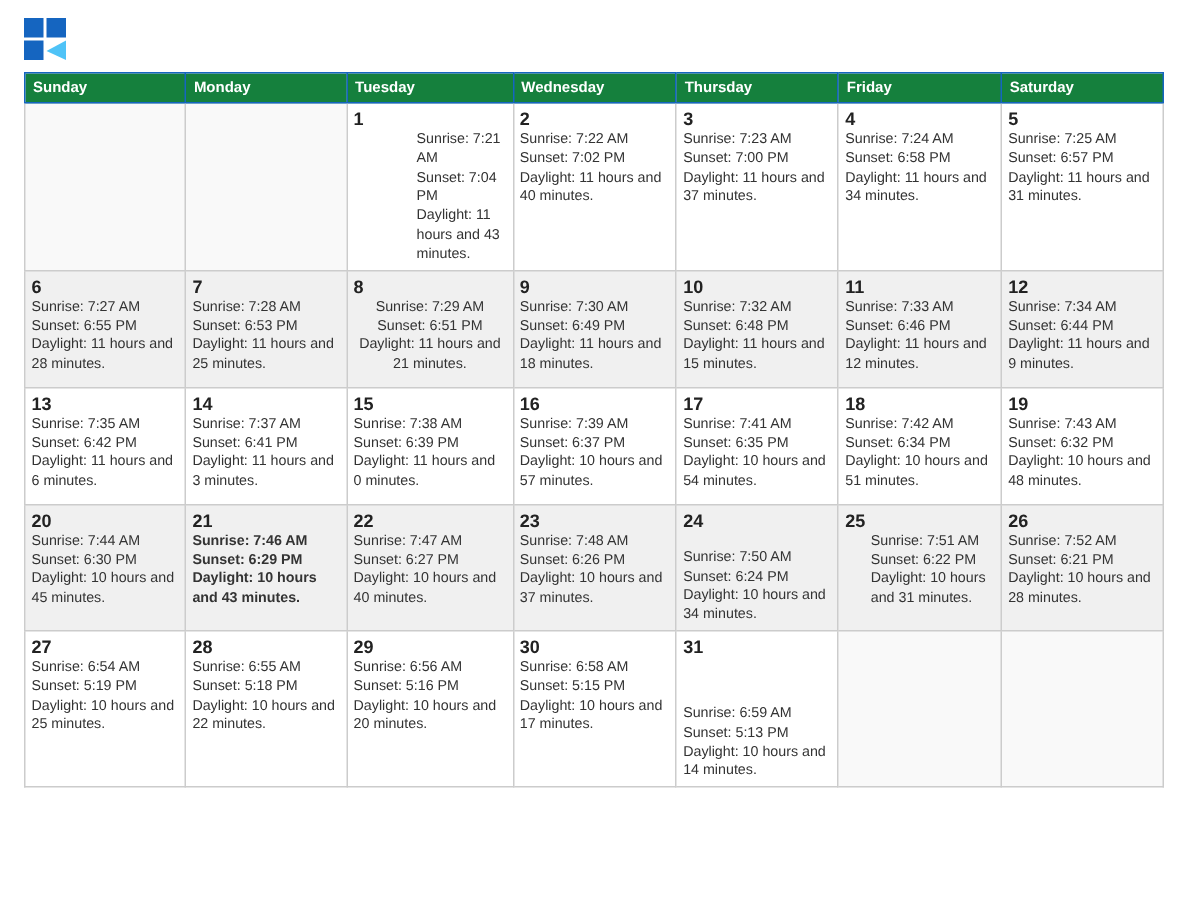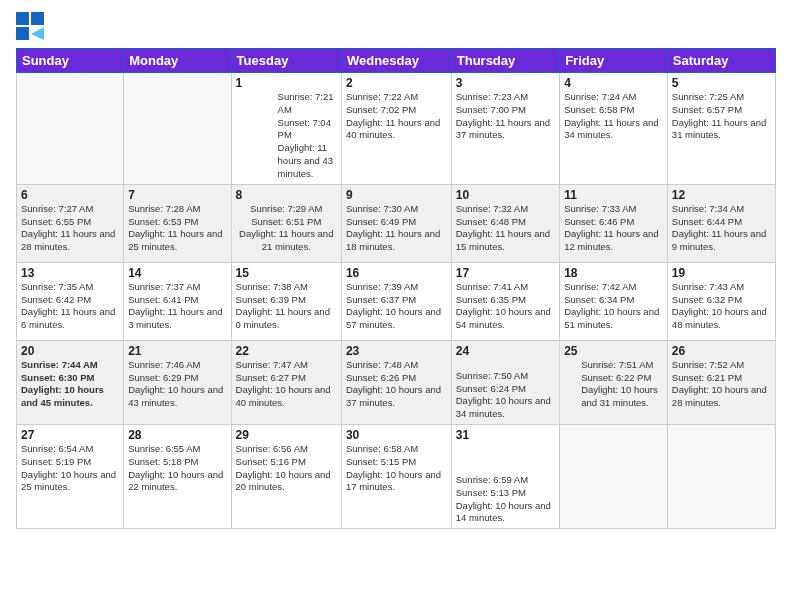--- a/index.html
+++ b/index.html
@@ -41,25 +41,25 @@
     .location-title {
       font-size: 15px;
       color: #444;
     }
     .calendar {
       width: 100%;
       border-collapse: collapse;
       font-size: 10.5px;
     }
     .calendar th {
-      background: #6d28d9;
+      background: #15803d;
       color: #fff;
       padding: 4px 5px;
       text-align: left;
-      font-size: 13px;
+      font-size: 10px;
       font-weight: bold;
       border: 1px solid #1565c0;
     }
     .calendar td {
       border: 1px solid #ccc;
       vertical-align: top;
       padding: 3px 4px;
       width: 113px;
       height: 78px;
       background: #fff;
@@ -237,27 +237,27 @@
           <td>
             <span class="day-number">19</span>
             <div class="day-info" style="white-space: pre-line;">Sunrise: 7:43 AM
 Sunset: 6:32 PM
 Daylight: 10 hours and 48 minutes.</div>
           </td>
         </tr>
         <tr class="row-shaded">
           <td>
             <span class="day-number">20</span>
-            <div class="day-info" style="white-space: pre-line; font-weight: bold;">Sunrise: 7:44 AM
+            <div class="day-info" style="white-space: pre-line;">Sunrise: 7:44 AM
 Sunset: 6:30 PM
 Daylight: 10 hours and 45 minutes.</div>
           </td>
           <td>
             <span class="day-number">21</span>
-            <div class="day-info" style="white-space: pre-line;">Sunrise: 7:46 AM
+            <div class="day-info" style="white-space: pre-line; font-weight: bold;">Sunrise: 7:46 AM
 Sunset: 6:29 PM
 Daylight: 10 hours and 43 minutes.</div>
           </td>
           <td>
             <span class="day-number">22</span>
             <div class="day-info" style="white-space: pre-line;">Sunrise: 7:47 AM
 Sunset: 6:27 PM
 Daylight: 10 hours and 40 minutes.</div>
           </td>
           <td>

